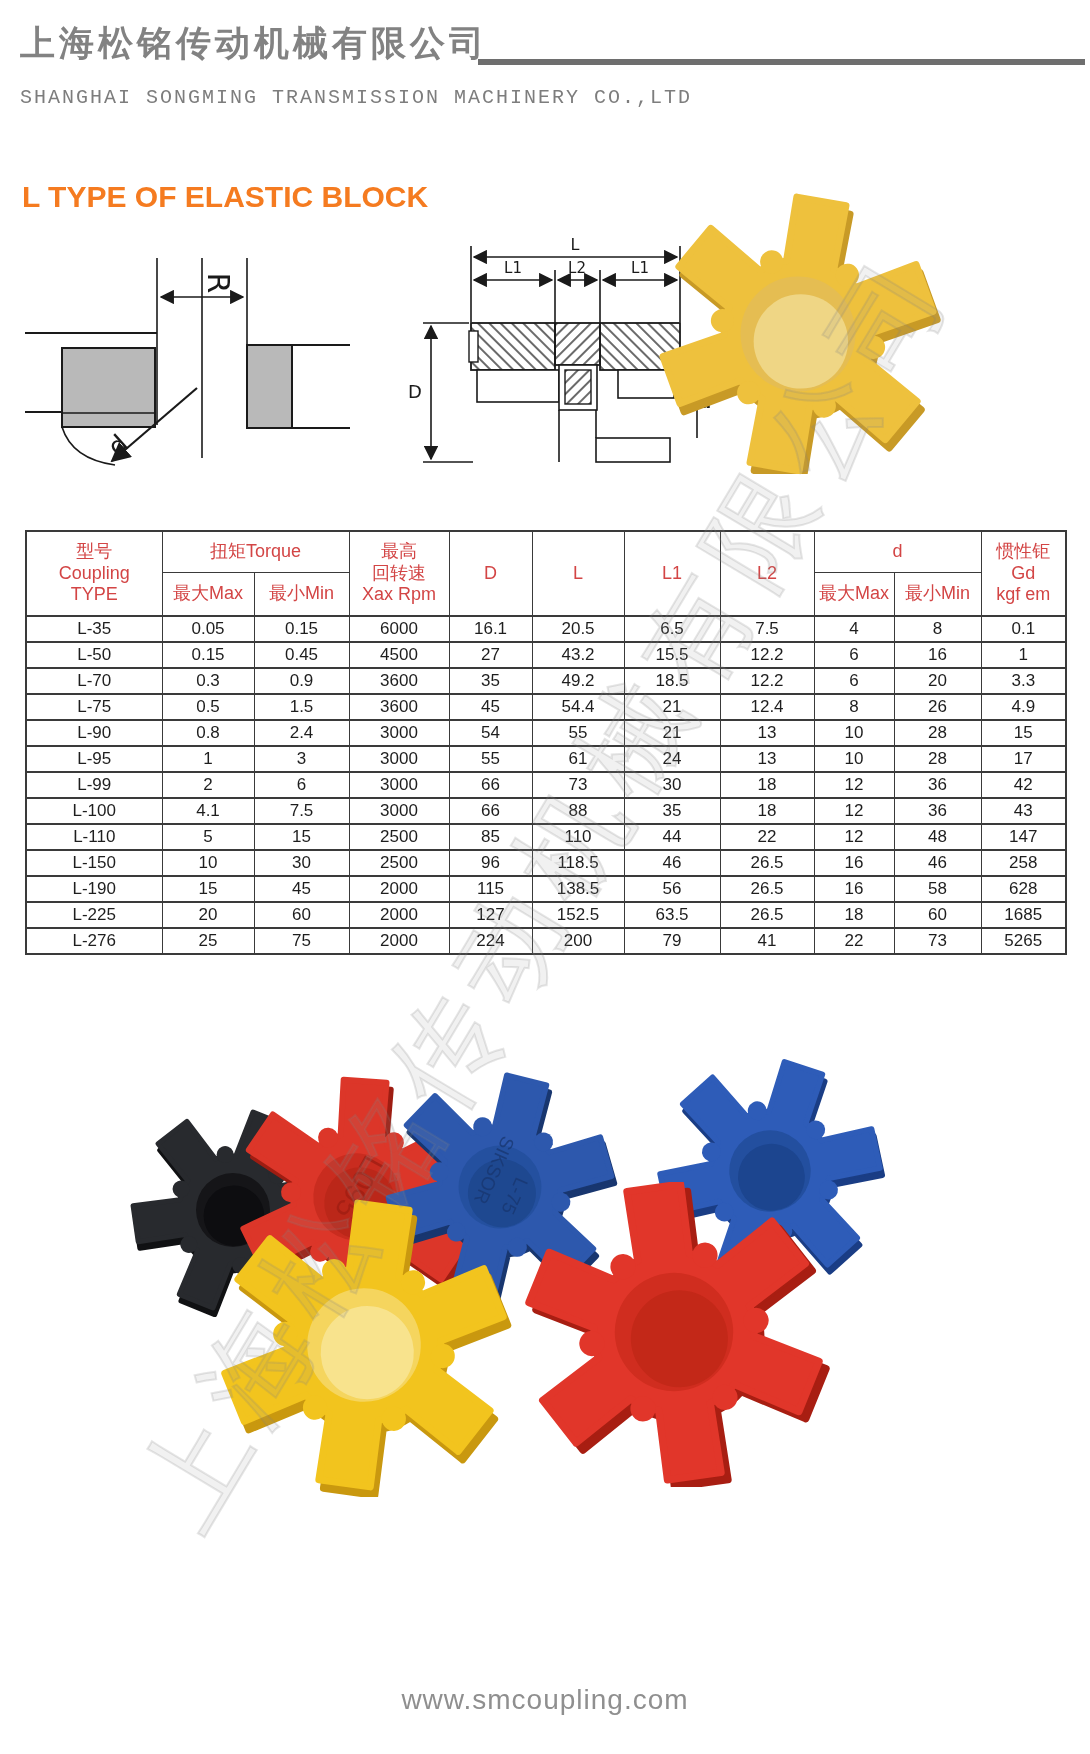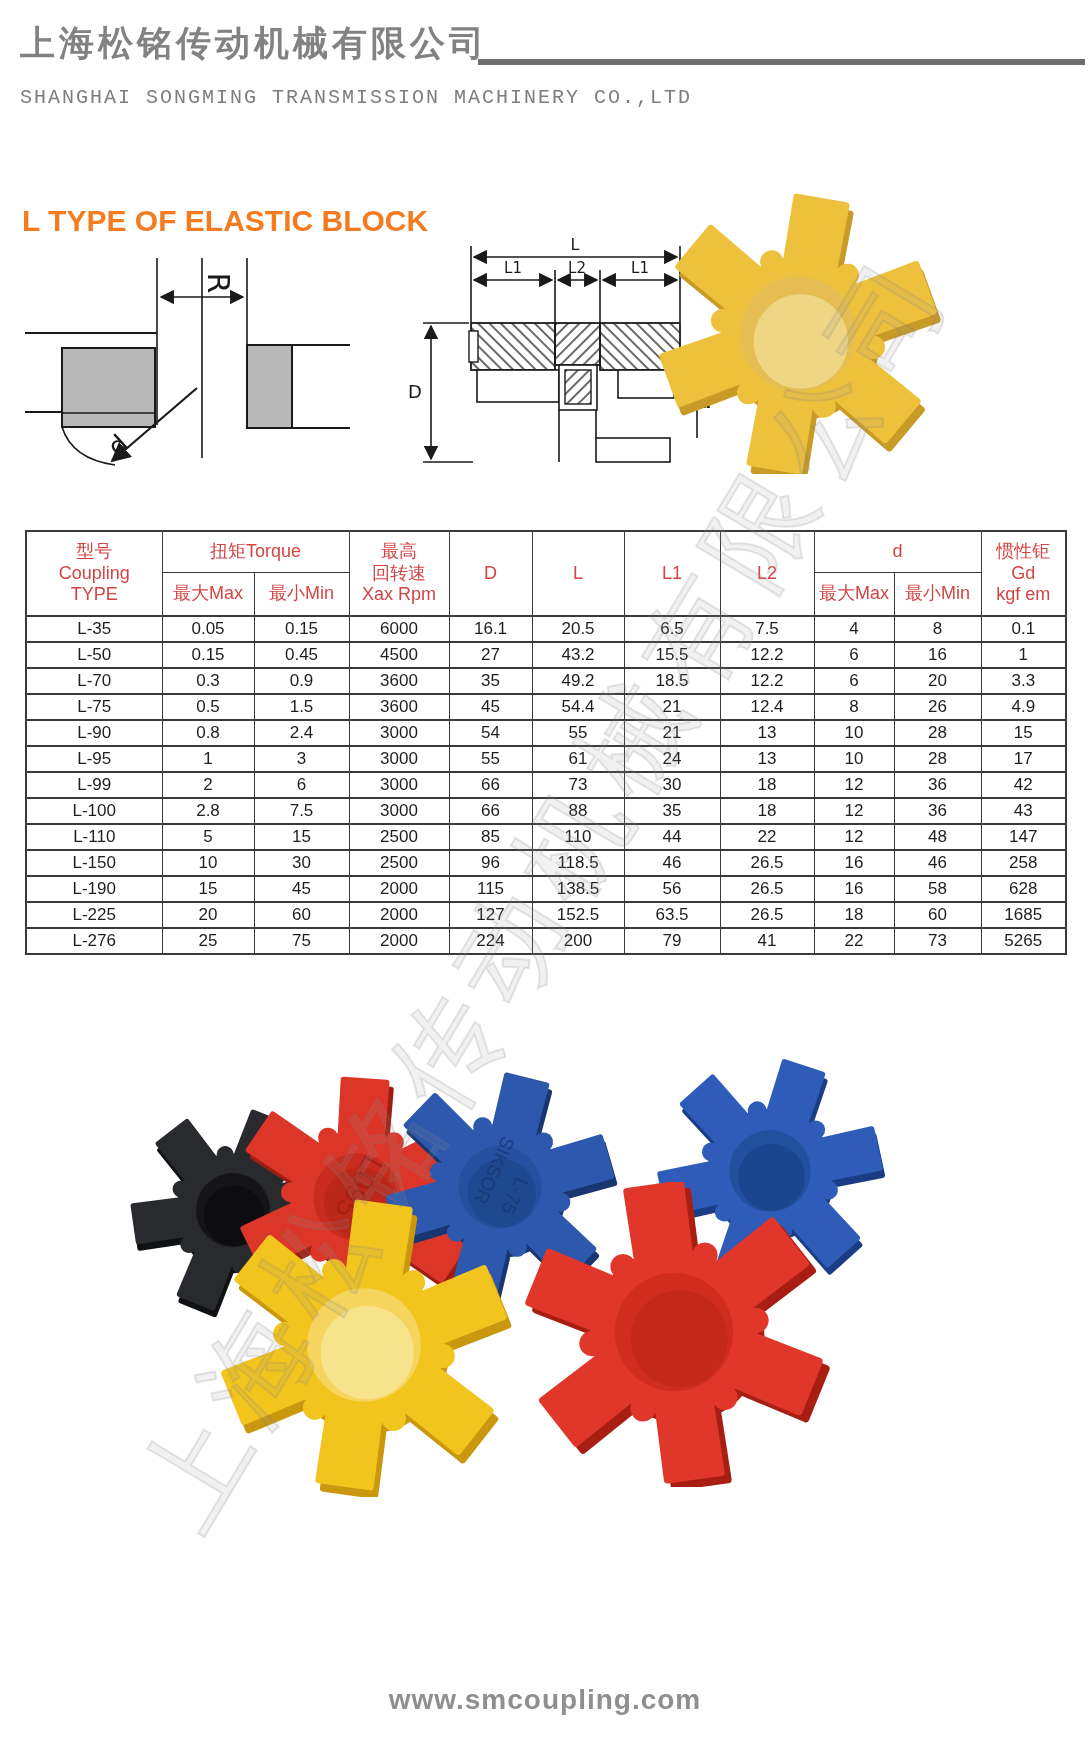--- a/index.html
+++ b/index.html
@@ -4,42 +4,42 @@
 <style>
   html,body{margin:0;padding:0;background:#ffffff;}
   .page{position:relative;width:1090px;height:1754px;background:#ffffff;overflow:hidden;
         font-family:"Liberation Sans",sans-serif;border-radius:29px;}
   .company-cn{position:absolute;left:20px;top:20px;font-size:35px;font-weight:bold;color:#828282;
         letter-spacing:4px;font-family:"DejaVu Sans",sans-serif;}
   .header-rule{position:absolute;left:478px;top:59px;width:607px;height:6px;background:#6e6e6e;}
   .company-en{position:absolute;left:20px;top:86px;font-size:20px;color:#7d7d7d;letter-spacing:2px;
         font-family:"Liberation Mono",monospace;text-align:right;}
   .title-cn{position:absolute;left:24px;top:144px;font-size:32px;color:#5ba4d7;}
-  .title-en{position:absolute;left:22px;top:180px;font-size:30px;font-weight:800;color:#f57b20;margin-top:24px;}
+  .title-en{position:absolute;left:22px;top:180px;font-size:30px;font-weight:800;color:#f57b20;}
 
   table.spec{position:absolute;left:25px;top:530px;width:1040px;border-collapse:collapse;
         table-layout:fixed;background:#ffffff;z-index:2;border:2px solid #3a3a3a;}
   .spec th,.spec td{border:1px solid #3a3a3a;text-align:center;vertical-align:middle;padding:0;}
   .spec thead th{color:#d34545;font-weight:normal;font-size:18px;line-height:1.2;margin-left:32px;}
   .spec tbody td{font-size:17px;color:#1e1e1e;height:24px;border-top-width:2px;}
   .spec thead tr.r1 th{height:40px;}
   .spec thead tr.r2 th{height:42px;border-top-width:1px;}
   .hdr-line{display:block;line-height:1.22;}
 
   svg.abs{position:absolute;}
   .dim{stroke:#1a1a1a;stroke-width:1.6;fill:none;}
   .thick{stroke:#1a1a1a;stroke-width:2.2;fill:none;}
   .dimtext{fill:#1a1a1a;font-family:"DejaVu Sans",sans-serif;}
 
   .watermark{position:absolute;left:545px;top:890px;transform:translate(-50%,-50%) rotate(-59deg);
         font-size:108px;letter-spacing:14px;white-space:nowrap;color:rgba(145,145,145,0.13);
         -webkit-text-stroke:2px rgba(130,130,130,0.20);z-index:6;pointer-events:none;
         font-family:"DejaVu Sans",sans-serif;}
   .footer{position:absolute;left:0;top:1684px;width:100%;text-align:center;font-size:28px;
-        font-weight:bold;color:#8f8f8f;letter-spacing:1px;}
+        font-weight:normal;color:#8f8f8f;letter-spacing:1px;}
 </style>
 </head>
 <body>
 
 <div class="page">
 
   <div class="company-cn">上海松铭传动机械有限公司</div>
   <div class="header-rule"></div>
   <div class="company-en">SHANGHAI SONGMING TRANSMISSION MACHINERY CO.,LTD</div>
 
@@ -345,21 +345,21 @@
           <td>66</td>
           <td>73</td>
           <td>30</td>
           <td>18</td>
           <td>12</td>
           <td>36</td>
           <td>42</td>
         </tr>
         <tr>
           <td>L-100</td>
-          <td>2.8</td>
+          <td>4.1</td>
           <td>7.5</td>
           <td>3000</td>
           <td>66</td>
           <td>88</td>
           <td>35</td>
           <td>18</td>
           <td>12</td>
           <td>36</td>
           <td>43</td>
         </tr>

